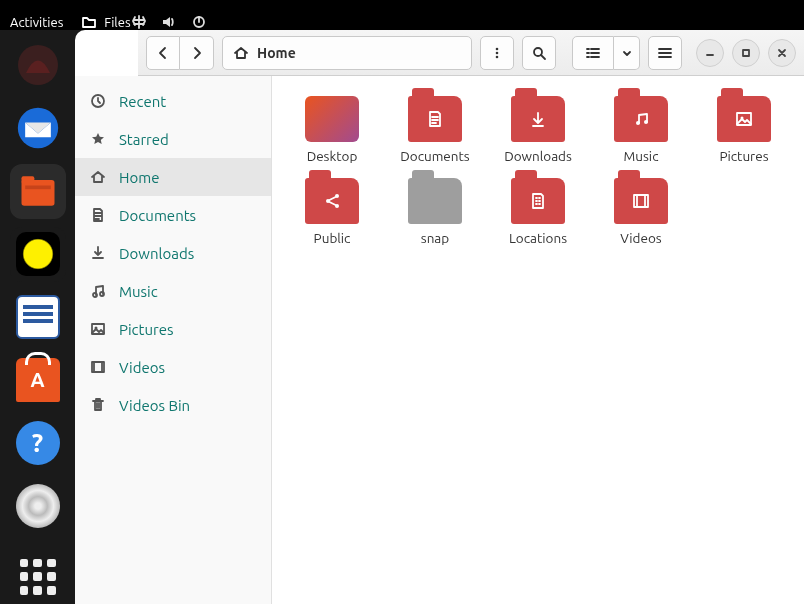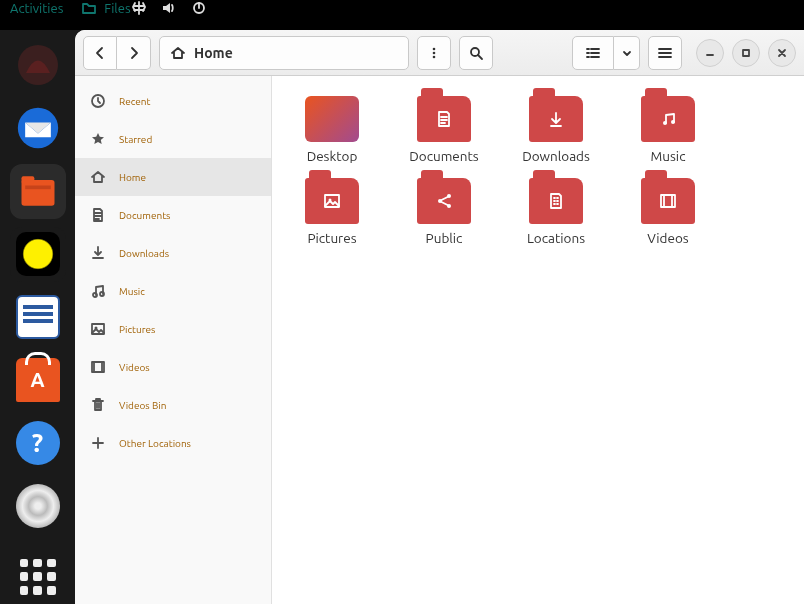--- a/index.html
+++ b/index.html
@@ -1,18 +1,18 @@
 <!DOCTYPE html>
 <html><head>
   <meta charset="utf-8">
   <style>
     * { box-sizing: border-box; margin: 0; padding: 0; font-family: Ubuntu, "Segoe UI", sans-serif; }
     body { width: 804px; height: 604px; background: #1a1a1a; overflow: hidden; }
 
-    .topbar { height: 30px; background: #000; color: #0f766e; display: flex; align-items: flex-start; padding: 0 10px; font-size: 13px; }
+    .topbar { height: 30px; background: #000; color: #ffffff; display: flex; align-items: flex-end; padding: 0 10px; font-size: 13px; }
     .topbar-left { display: flex; align-items: center; gap: 18px; }
     .topbar-center { flex: 1; display: flex; justify-content: center; }
     .topbar-right { display: flex; align-items: center; gap: 14px; }
     .topbar-app { display: flex; align-items: center; gap: 7px; }
 
     .workspace { display: flex; height: calc(100% - 30px); }
 
     .dock { width: 75px; background: #1a1a1a; display: flex; flex-direction: column; align-items: center; padding-top: 8px; gap: 8px; }
     .dock-item { width: 56px; height: 56px; border-radius: 12px; display: flex; align-items: center; justify-content: center; }
     .dock-item.active { background: rgba(255,255,255,0.08); }
@@ -23,45 +23,45 @@
     .dock-item.writer .ic { width: 44px; height: 44px; background: #fff; border-radius: 6px; border: 2px solid #2c5aa0; position: relative; }
     .dock-item.writer .ic::after { content:""; position:absolute; left:5px; right:5px; top:8px; height:4px; background:#2c5aa0; box-shadow: 0 7px 0 #2c5aa0, 0 14px 0 #2c5aa0; }
     .dock-item.software .ic { width:44px; height:44px; background: #e95420; border-radius: 6px 6px 2px 2px; position:relative; }
     .dock-item.software .ic::before { content:""; position:absolute; top:-6px; left:50%; transform:translateX(-50%); width:20px; height:10px; border:3px solid #fff; border-bottom:none; border-radius: 10px 10px 0 0;}
     .dock-item.software .ic::after { content:"A"; position:absolute; inset:0; display:flex; align-items:center; justify-content:center; color:#fff; font-weight:bold; font-size:20px;}
     .dock-item.help .ic { width:44px; height:44px; background:#3689e6; border-radius:50%; color:#fff; display:flex; align-items:center; justify-content:center; font-size:26px; font-weight:bold;}
     .dock-item.disc .ic { width:44px; height:44px; background: radial-gradient(circle,#eee 10%,#bbb 30%,#eee 50%,#bbb 70%); border-radius:50%; }
     .dock-item.apps .ic { width:36px; height:36px; display:grid; grid-template-columns:repeat(3,1fr); grid-template-rows:repeat(3,1fr); gap:5px; }
     .dock-item.apps .ic span { background:#eee; border-radius:2px; }
 
-    .window { flex: 1; background: #fff; display: flex; flex-direction: column; border-top-left-radius: 10px; overflow: hidden; }
+    .window { flex: 1; background: #fff; display: flex; flex-direction: column; border-top-left-radius: 10px; overflow: hidden; align-items: flex-end; }
 
     .headerbar { height: 46px; background: linear-gradient(#f5f5f5,#ececec); border-bottom: 1px solid #cfcfcf; display: flex; align-items: center; padding: 0 8px; gap: 8px; }
     .nav-btns { display: flex; }
     .hbtn { height: 34px; min-width: 34px; background: #fdfdfd; border: 1px solid #c9c9c9; border-radius: 5px; display: flex; align-items: center; justify-content: center; color: #333; cursor: pointer; }
     .nav-btns .hbtn:first-child { border-top-right-radius:0; border-bottom-right-radius:0; }
     .nav-btns .hbtn:last-child { border-top-left-radius:0; border-bottom-left-radius:0; border-left:none; }
     .pathbar { flex:0 0 auto; height:34px; min-width: 250px; border:1px solid #c9c9c9; border-radius:5px; background:#fdfdfd; display:flex; align-items:center; padding: 0 10px; gap:8px; font-size:14px; font-weight:600; color:#333; }
     .spacer { flex: 1; }
     .view-group { display:flex; }
     .view-group .hbtn:first-child { border-top-right-radius:0; border-bottom-right-radius:0; }
     .view-group .hbtn:last-child { border-top-left-radius:0; border-bottom-left-radius:0; border-left:none; }
     .winctl { display:flex; gap:8px; margin-left: 6px; }
     .winctl .wbtn { width:28px; height:28px; border-radius:50%; background:#e8e8e8; border:1px solid #d0d0d0; display:flex; align-items:center; justify-content:center; color:#444; cursor:pointer;}
 
     .body { flex:1; display:flex; overflow:hidden; }
 
-    .sidebar { width:197px; background:#f9f9f9; border-right:1px solid #e0e0e0; font-size:10px; color:#a16207; padding: 6px 0; }
+    .sidebar { width:197px; background:#f9f9f9; border-right:1px solid #e0e0e0; font-size:15px; color:#0f766e; padding: 6px 0; }
     .sb-item { height:38px; display:flex; align-items:center; padding: 0 14px; gap:12px; cursor:pointer; position:relative;}
     .sb-item.active { background:#e6e6e6; }
     .sb-item .eject { margin-left:auto; width:22px; height:22px; border-radius:50%; background:#eaeaea; border: 1px solid #dadada; display:flex; align-items:center; justify-content:center; }
     .sb-item.highlighted { outline: 3px solid #61d856; outline-offset:-3px; border-radius:2px;}
     .sb-ic { width:18px; display:flex; align-items:center; justify-content:center; color:#555;}
 
-    .content { flex:1; padding: 16px 10px; display:flex; flex-wrap:wrap; align-content:flex-start; gap: 6px 12px; background:#fff;}
+    .content { flex:1; padding: 16px 10px; display:flex; flex-wrap:wrap; align-content:flex-start; gap: 6px 3px; background:#fff;}
     .file { width: 100px; text-align:center; font-size:13.5px; color:#333; cursor:pointer; padding:4px;}
     .file .ficon { width:54px; height:46px; margin: 0 auto 6px; background:#cf4848; border-radius:3px 8px 3px 3px; position:relative; }
     .file .ficon::before { content:""; position:absolute; top:-8px; left:4px; width:22px; height:10px; background:#cf4848; border-radius:3px 3px 0 0;}
     .file .ficon .glyph { position:absolute; inset:0; display:flex; align-items:center; justify-content:center; color:#fff; }
     .file.desktop .ficon { background: linear-gradient(135deg,#e95420,#a24b8f); border-radius:6px;}
     .file.desktop .ficon::before { display:none;}
     .file.snap .ficon { background:#9e9e9e;}
     .file.snap .ficon::before { background:#9e9e9e;}
 
     svg { display:block; }
@@ -292,28 +292,20 @@
           <span>Videos</span>
         </div>
         <div class="sb-item">
           <span class="sb-ic">
               <svg width="16" height="16">
                 <path class="sw" d="M3 4h10M5 4v9h6V4M6 4V2h4v2M7 6v5M9 6v5"></path>
               </svg>
             </span>
           <span>Videos Bin</span>
         </div>
-        <div class="sb-item">
-          <span class="sb-ic">
-              <svg width="16" height="16">
-                <path class="sw" d="M8 3v10M3 8h10"></path>
-              </svg>
-            </span>
-          <span>Other Locations</span>
-        </div>
       </div>
 
       <div class="content">
         <div class="file desktop">
           <div class="ficon"></div>
           <div>Desktop</div>
         </div>
         <div class="file">
           <div class="ficon">
               <span class="glyph">
@@ -364,20 +356,24 @@
                 <svg width="20" height="20">
                   <circle cx="6" cy="10" r="2" fill="#fff"></circle>
                   <circle cx="15" cy="5" r="2" fill="#fff"></circle>
                   <circle cx="15" cy="15" r="2" fill="#fff"></circle>
                   <path class="sw" style="stroke:#fff" d="M7.5 9l6-3M7.5 11l6 3"></path>
                 </svg>
               </span>
             </div>
           <div>Public</div>
         </div>
+        <div class="file snap">
+          <div class="ficon"></div>
+          <div>snap</div>
+        </div>
         <div class="file">
           <div class="ficon">
               <span class="glyph">
                 <svg width="20" height="20">
                   <path class="sw" style="stroke:#fff" d="M5 3h8l2 2v12H5z"></path>
                   <path class="sw" style="stroke:#fff" d="M8 7h4M8 10h4M8 13h4" stroke-dasharray="1 2"></path>
                 </svg>
               </span>
             </div>
           <div>Locations</div>

